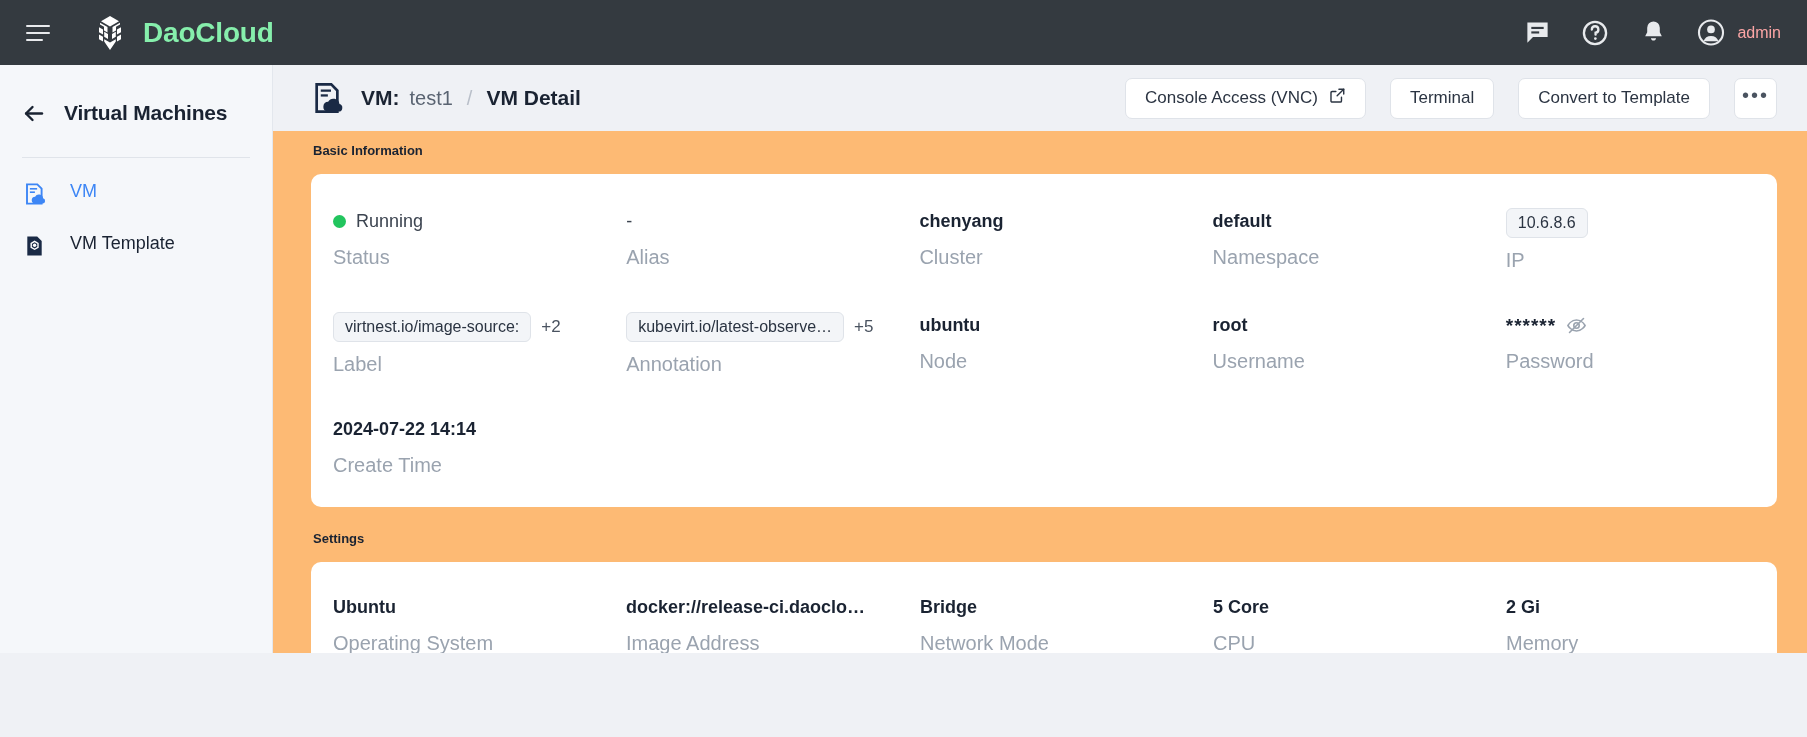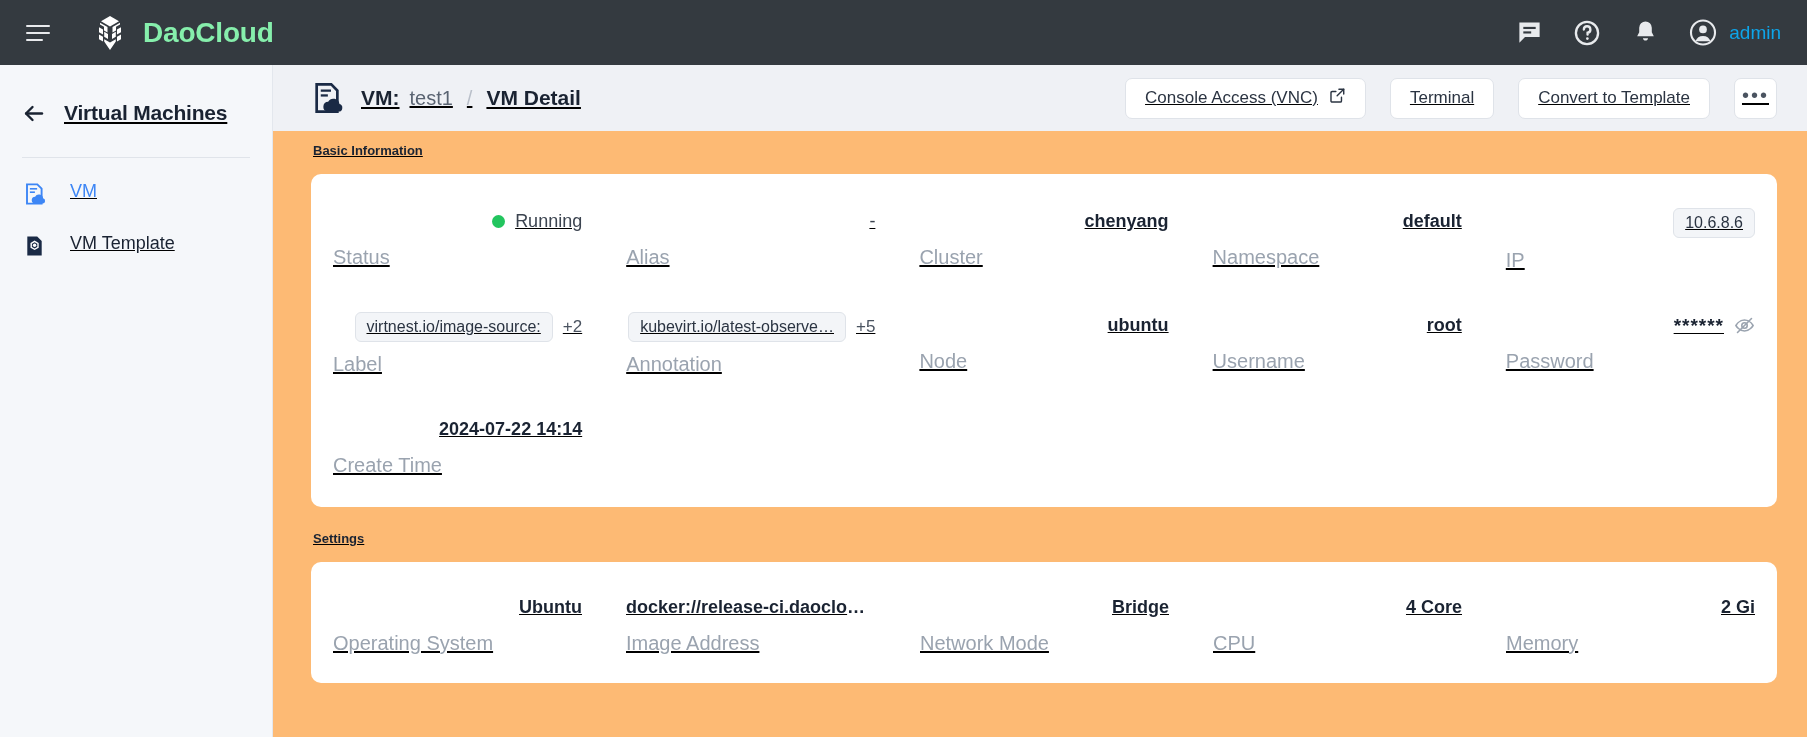--- a/index.html
+++ b/index.html
@@ -25,24 +25,24 @@
   .hamburger span:nth-child(2){ width:24px; }
   .hamburger span:nth-child(3){ width:17px; }
 
   .brand { display:flex; align-items:center; gap:13px; cursor:pointer; }
   .brand-logo { width: 40px; height: 40px; }
   .brand-name { color:#86efac; font-size:28px; font-weight:700; letter-spacing:-0.2px; }
 
   .topbar-right { margin-left:auto; display:flex; align-items:center; gap:30px; }
   .tb-icon { width:28px; height:28px; cursor:pointer; display:flex; align-items:center; justify-content:center; }
   .tb-user { display:flex; align-items:center; gap:12px; cursor:pointer; }
-  .tb-username { color:#0ea5e9; font-size:19px; }
-
-  
-  .shell { display:flex; height: 672px; text-decoration: underline; }
+  .tb-username { color:#fca5a5; font-size:16px; }
+
+  
+  .shell { display:flex; height: 588px; }
 
   
   .sidebar {
     width: 273px; min-width:273px;
     background:#f5f7fa;
     border-right:1px solid #e3e7ed;
     padding-top: 22px;
   }
   .side-head { display:flex; align-items:center; gap:18px; padding: 0 22px 0 22px; height:52px; cursor:pointer; }
   .side-back { width:24px; height:24px; display:flex; align-items:center; justify-content:center; }
@@ -77,21 +77,21 @@
   }
   .btn-more { width:43px; padding:0; justify-content:center; letter-spacing:2px; font-size:20px; color:#4a5360; padding-bottom:6px;}
 
   
   .scroll { height: 606px; overflow:hidden; padding: 0 30px 0 38px; }
   .section-title { font-size:13px; font-weight:700; color:#1a2332; margin: 12px 0 16px 2px; }
   .card { background:#fff; border-radius:10px; padding: 34px 0 30px 0; }
 
   .grid { display:grid; grid-template-columns: 1fr 1fr 1fr 1fr 1fr; }
   .cell { padding: 0 22px 0 22px; }
-  .cell-val { font-size:18px; color:#1a2332; font-weight:700; min-height:27px; display:flex; align-items:center; gap:10px;justify-content:flex-end;}
+  .cell-val { font-size:18px; color:#1a2332; font-weight:700; min-height:27px; display:flex; align-items:center; gap:10px;}
   .cell-val-light { font-weight:400; color:#3c4450; }
   .cell-lbl { font-size:20px; color:#9aa3af; margin-top:11px; }
   .row-gap { height:40px; }
 
   .chip {
     display:inline-block; background:#f3f5f8; border:1px solid #dfe3e9;
     border-radius:6px; padding: 5px 11px;
     font-size:16px; font-weight:400; color:#2b3442;
     max-width: 220px; overflow:hidden; text-overflow:ellipsis; white-space:nowrap;
     vertical-align:middle;
@@ -344,21 +344,21 @@
             <div class="cell-val">
               <span class="truncate">docker://release-ci.daocloud.i…</span>
             </div>
             <div class="cell-lbl">Image Address</div>
           </div>
           <div class="cell">
             <div class="cell-val">Bridge</div>
             <div class="cell-lbl">Network Mode</div>
           </div>
           <div class="cell">
-            <div class="cell-val">4 Core</div>
+            <div class="cell-val">5 Core</div>
             <div class="cell-lbl">CPU</div>
           </div>
           <div class="cell">
             <div class="cell-val">2 Gi</div>
             <div class="cell-lbl">Memory</div>
           </div>
         </div>
       </div>
 
     </div>

